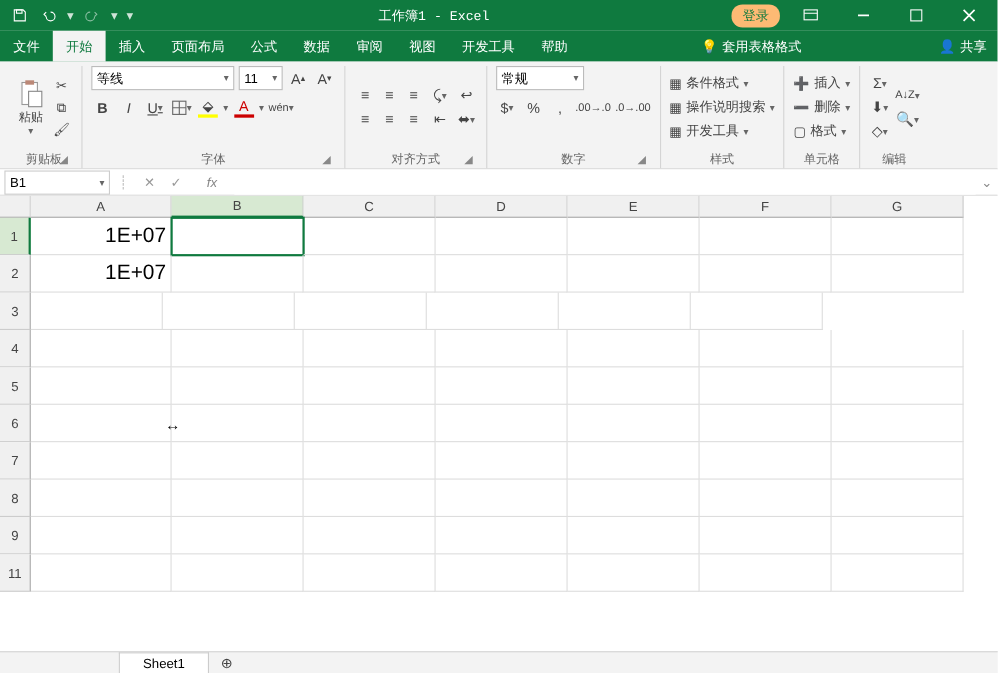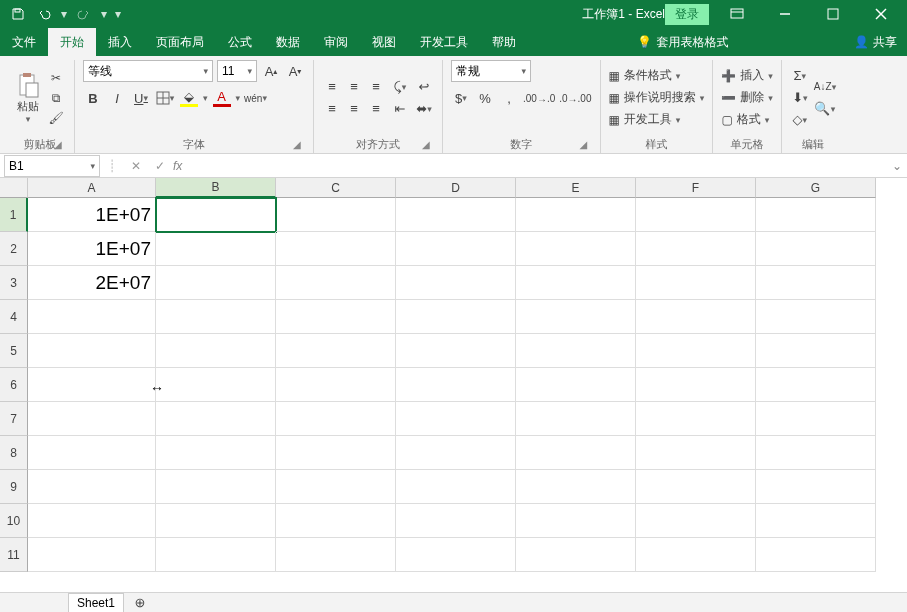--- a/index.html
+++ b/index.html
@@ -1,23 +1,23 @@
 <!DOCTYPE html>
 <html><head>
 <meta charset="utf-8">
 <style>
 * { box-sizing: border-box; margin: 0; padding: 0; font-family: "Microsoft YaHei", "Segoe UI", sans-serif; }
 html, body { width: 907px; height: 612px; overflow: hidden; background: #fff; }
 .title-bar { height: 28px; background: #0f7a3f; display: flex; align-items: center; color: #fff; font-size: 12px; }
 .qat { display: flex; align-items: center; padding-left: 6px; gap: 2px; }
 .qat .qbtn { width: 24px; height: 22px; display: flex; align-items: center; justify-content: center; cursor: pointer; }
 .qat .dd { width: 12px; text-align: center; opacity: .8; }
-.title-center { flex: 1; text-align: right; font-size: 12px; }
+.title-center { flex: 1; text-align: center; font-size: 12px; font-family: Liberation Mono, monospace; }
 .title-right { display: flex; align-items: center; gap: 8px; padding-right: 6px; }
-.login-btn { background: #86efac; color: #0f7a3f; padding: 2px 10px; font-size: 12px; cursor: pointer; }
+.login-btn { background: #fdba74; color: #0f7a3f; padding: 2px 10px; font-size: 12px; cursor: pointer; border-radius: 10px; }
 .winbtn { width: 40px; height: 28px; display: flex; align-items: center; justify-content: center; cursor: pointer; }
 .menu-bar { height: 28px; background: #0f7a3f; display: flex; align-items: center; color: #fff; font-size: 12px; }
 .menu-item { padding: 0 12px; height: 28px; display: flex; align-items: center; cursor: pointer; }
 .menu-item.active { background: #f3f3f3; color: #0f7a3f; }
 .menu-right { margin-left: auto; display: flex; align-items: center; padding-right: 10px; gap: 6px; }
 .tell-me { display: flex; align-items: center; gap: 4px; }
 .share { display: flex; align-items: center; gap: 4px; cursor: pointer; }
 .ribbon { height: 98px; background: #f3f3f3; border-bottom: 1px solid #d4d4d4; display: flex; padding: 4px 6px 0 6px; }
 .group { border-right: 1px solid #d4d4d4; padding: 0 8px; display: flex; flex-direction: column; align-items: center; }
 .group-body { flex: 1; display: flex; align-items: center; gap: 4px; }
@@ -40,37 +40,37 @@
 .number-row { display: flex; align-items: center; gap: 4px; }
 .number-sel { width: 80px; height: 22px; border: 1px solid #bbb; background: #fff; font-size: 12px; padding: 0 4px; display: flex; align-items: center; justify-content: space-between; }
 .styles-col { display: flex; flex-direction: column; gap: 2px; font-size: 12px; color: #444; }
 .style-item { display: flex; align-items: center; gap: 4px; cursor: pointer; height: 20px; }
 .cells-col, .edit-col { display: flex; flex-direction: column; gap: 2px; font-size: 12px; color: #444; }
 .cell-item { display: flex; align-items: center; gap: 4px; cursor: pointer; height: 20px; }
 .name-bar { height: 24px; border-bottom: 1px solid #d4d4d4; display: flex; align-items: center; background: #fff; font-size: 12px; }
 .name-box { width: 96px; height: 22px; border: 1px solid #ccc; margin-left: 4px; display: flex; align-items: center; justify-content: space-between; padding: 0 4px; font-size: 12px; }
 .fx-sep { width: 24px; text-align: center; color: #bbb; }
 .fx-btn { width: 24px; text-align: center; color: #999; cursor: pointer; }
-.fx-label { font-style: italic; color: #888; margin: 0 1px; }
+.fx-label { font-style: italic; color: #888; margin: 0 16px; }
 .formula-input { flex: 1; height: 22px; border: none; outline: none; font-size: 12px; padding: 0 4px; }
 .name-bar .exp { width: 20px; text-align: center; color: #888; cursor: pointer; }
 .grid-area { position: relative; height: 414px; overflow: hidden; background: #fff; }
 .col-headers { display: flex; height: 20px; }
 .corner { width: 28px; height: 20px; background: #f0f0f0; border-right: 1px solid #ccc; border-bottom: 1px solid #aaa; }
 .col-h { height: 20px; background: #f0f0f0; border-right: 1px solid #ccc; border-bottom: 1px solid #aaa; display: flex; align-items: center; justify-content: center; font-size: 12px; color: #444; cursor: pointer; }
 .col-h.active { background: #d7e9d2; border-bottom: 2px solid #0f7a3f; }
 .rows { position: relative; }
 .row { display: flex; height: 34px; }
 .row-h { width: 28px; background: #f0f0f0; border-right: 1px solid #aaa; border-bottom: 1px solid #ccc; display: flex; align-items: center; justify-content: center; font-size: 12px; color: #444; cursor: pointer; }
 .row-h.active { background: #d7e9d2; border-right: 2px solid #0f7a3f; }
 .cell { border-right: 1px solid #ddd; border-bottom: 1px solid #ddd; display: flex; align-items: center; justify-content: flex-end; padding: 0 4px; font-size: 19px; font-family: "SimSun", "等线", sans-serif; }
 .cell.selected { outline: 2px solid #0f7a3f; outline-offset: -1px; background: #fff; }
 .resize-cursor { position: absolute; left: 150px; top: 200px; font-size: 14px; pointer-events: none; }
 .status-bar { position: absolute; bottom: 0; left: 0; right: 0; height: 20px; background: #f3f3f3; border-top: 1px solid #d4d4d4; display: flex; align-items: center; font-size: 11px; }
-.sheet-tab { margin-left: 68px; padding: 2px 8px; background: #fff; border: 1px solid #ccc; border-bottom: none; font-size: 12px; cursor: pointer; }
+.sheet-tab { margin-left: 108px; padding: 2px 21px; background: #fff; border: 1px solid #ccc; border-bottom: none; font-size: 12px; cursor: pointer; }
 svg { display: block; }
 </style>
 </head>
 <body>
 
 <div class="title-bar">
   <div class="qat">
     <div class="qbtn">
         <svg width="14" height="14" viewBox="0 0 14 14">
           <path d="M2 2h8l2 2v8H2z" fill="none" stroke="#fff" stroke-width="1"></path>
@@ -378,21 +378,20 @@
         <div class="cell" style="width: 128px;">1E+07</div>
         <div class="cell" style="width: 120px;"></div>
         <div class="cell" style="width: 120px;"></div>
         <div class="cell" style="width: 120px;"></div>
         <div class="cell" style="width: 120px;"></div>
         <div class="cell" style="width: 120px;"></div>
         <div class="cell" style="width: 120px;"></div>
       </div>
       <div class="row">
         <div class="row-h">3</div>
-        <div class="cell" style="width: 128px;">2E+07</div>
         <div class="cell" style="width: 120px;"></div>
         <div class="cell" style="width: 120px;"></div>
         <div class="cell" style="width: 120px;"></div>
         <div class="cell" style="width: 120px;"></div>
         <div class="cell" style="width: 120px;"></div>
         <div class="cell" style="width: 120px;"></div>
       </div>
       <div class="row">
         <div class="row-h">4</div>
         <div class="cell" style="width: 128px;"></div>
@@ -438,30 +437,20 @@
         <div class="cell" style="width: 128px;"></div>
         <div class="cell" style="width: 120px;"></div>
         <div class="cell" style="width: 120px;"></div>
         <div class="cell" style="width: 120px;"></div>
         <div class="cell" style="width: 120px;"></div>
         <div class="cell" style="width: 120px;"></div>
         <div class="cell" style="width: 120px;"></div>
       </div>
       <div class="row">
         <div class="row-h">9</div>
-        <div class="cell" style="width: 128px;"></div>
-        <div class="cell" style="width: 120px;"></div>
-        <div class="cell" style="width: 120px;"></div>
-        <div class="cell" style="width: 120px;"></div>
-        <div class="cell" style="width: 120px;"></div>
-        <div class="cell" style="width: 120px;"></div>
-        <div class="cell" style="width: 120px;"></div>
-      </div>
-      <div class="row">
-        <div class="row-h">10</div>
         <div class="cell" style="width: 128px;"></div>
         <div class="cell" style="width: 120px;"></div>
         <div class="cell" style="width: 120px;"></div>
         <div class="cell" style="width: 120px;"></div>
         <div class="cell" style="width: 120px;"></div>
         <div class="cell" style="width: 120px;"></div>
         <div class="cell" style="width: 120px;"></div>
       </div>
       <div class="row">
         <div class="row-h">11</div>

